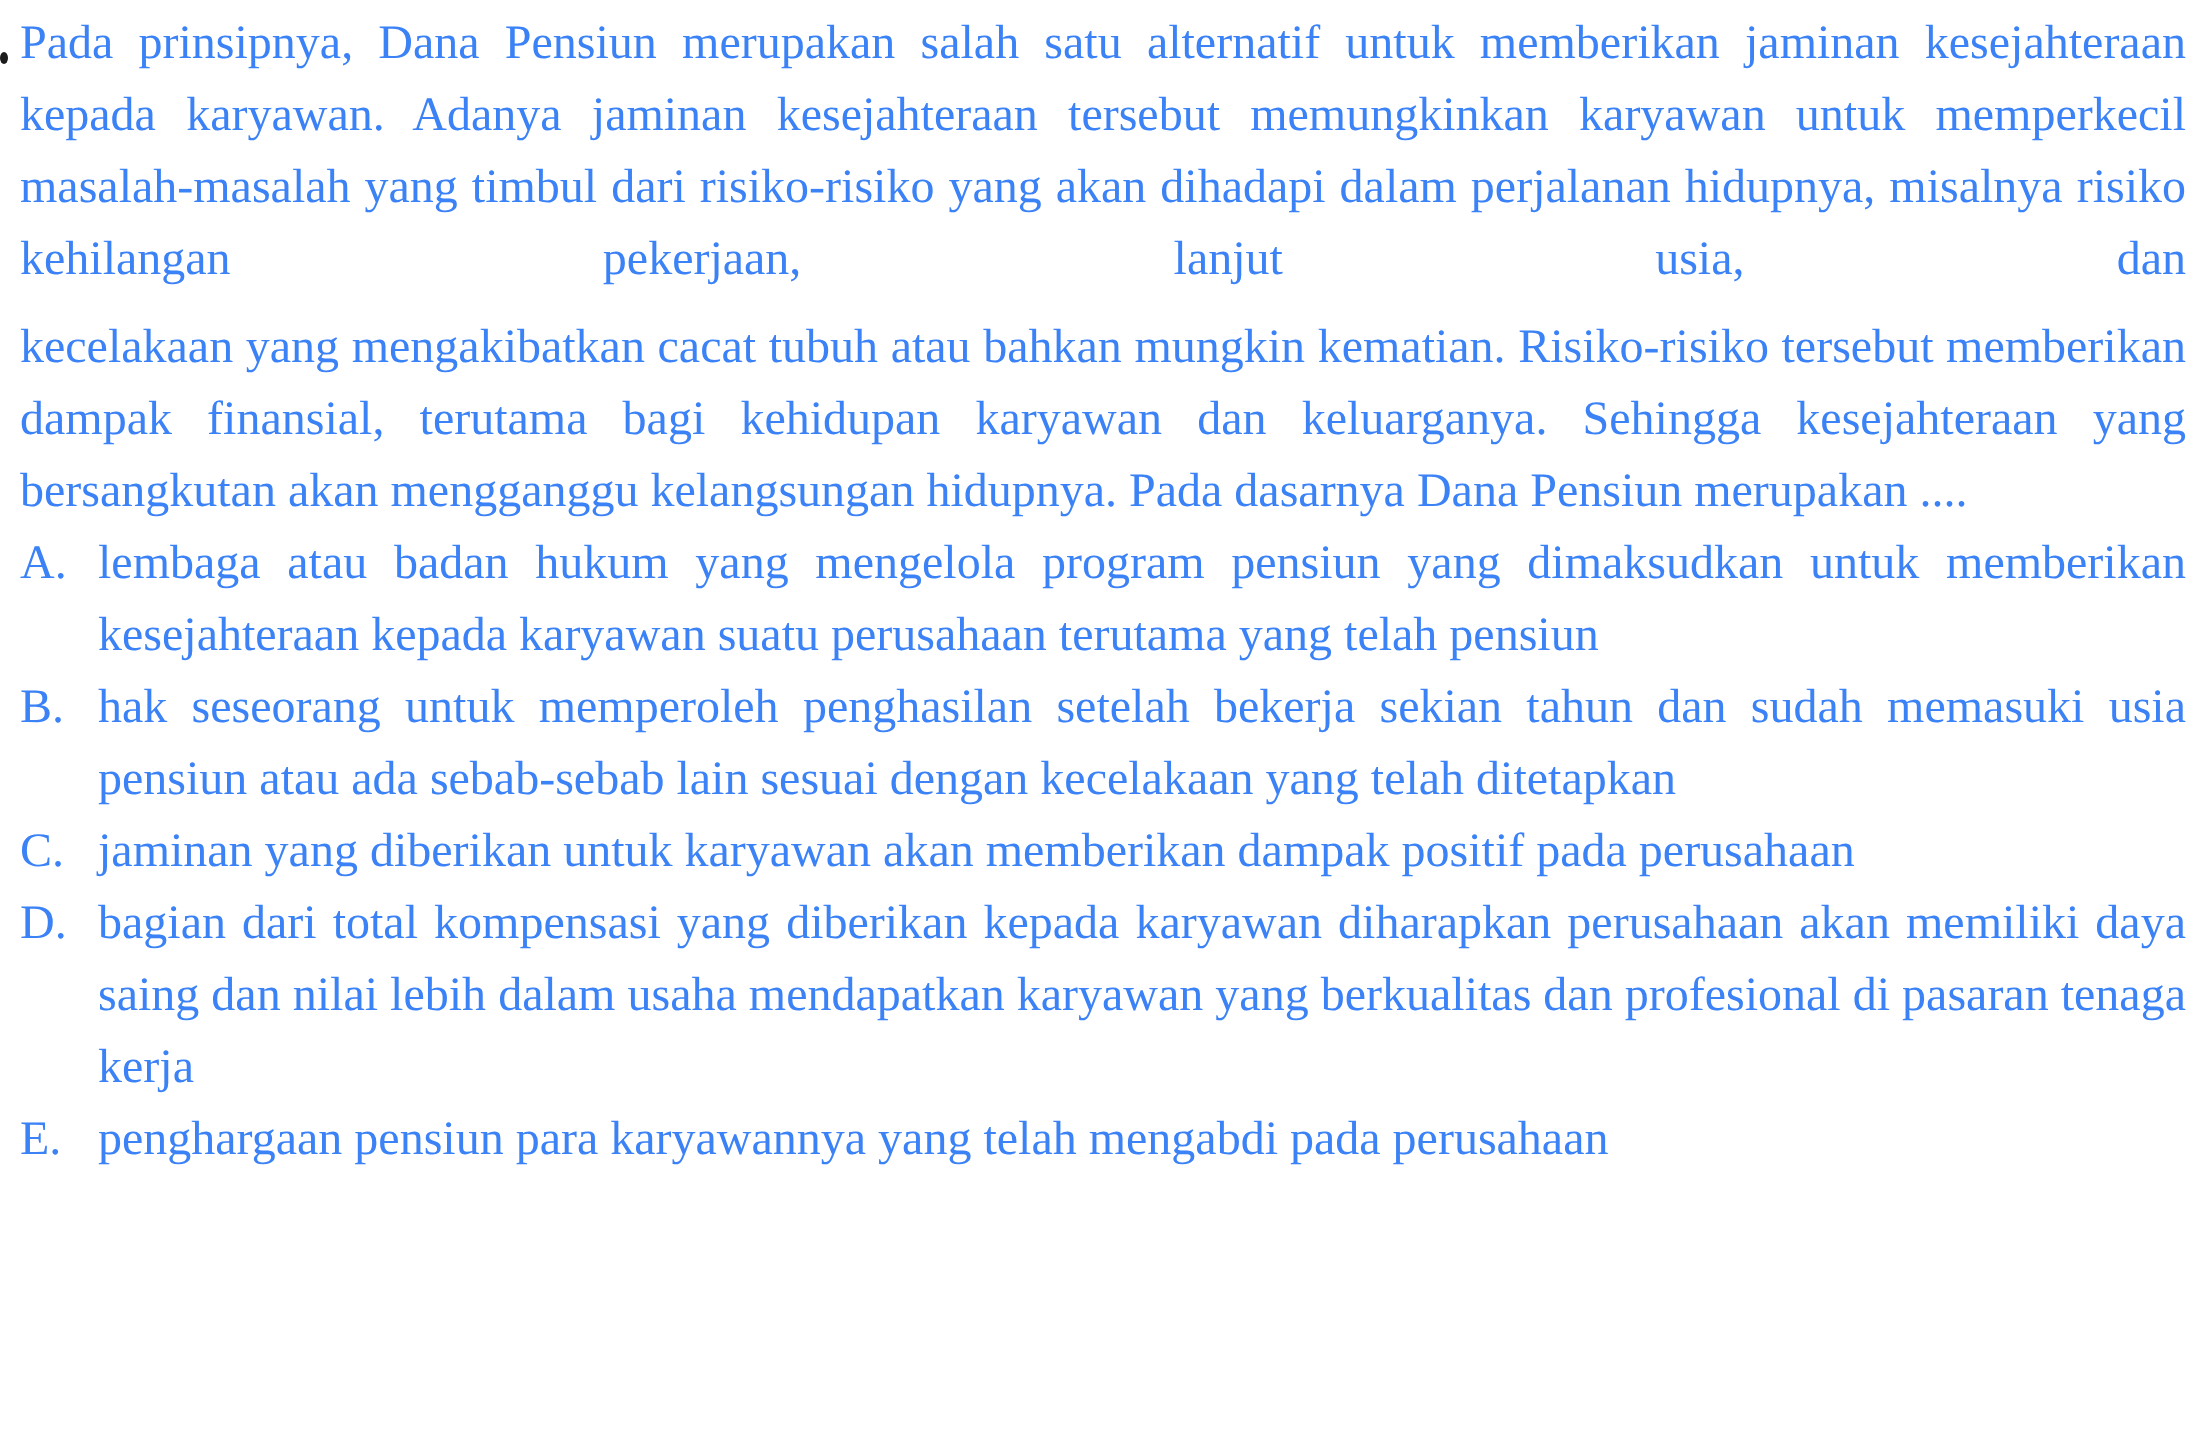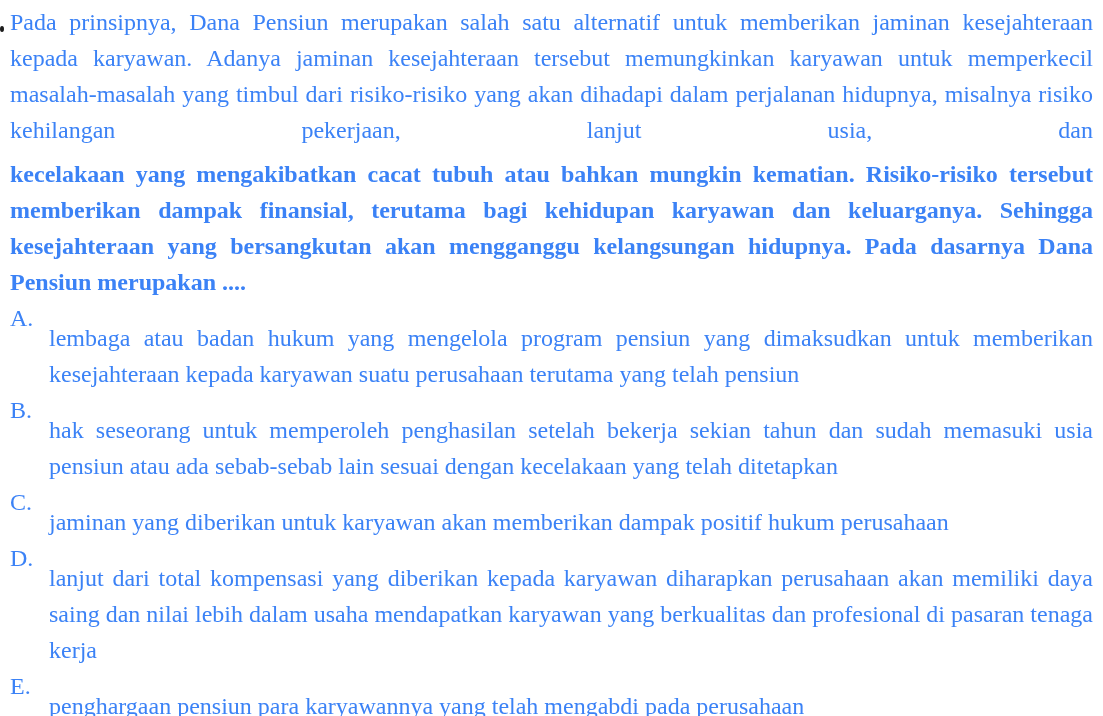--- a/index.html
+++ b/index.html
@@ -22,37 +22,35 @@
   }
   .para {
     text-align: justify;
   }
   
   .para.p1 {
     text-align-last: justify;
   }
   .para.p2 {
     margin-top: 8px;
-    font-weight: bold;
   }
   .options {
     margin: 0;
   }
   .option {
     display: flex;
     align-items: flex-start;
   }
   .option .letter {
     flex: 0 0 39px;
     width: 39px;
   }
   .option .otext {
     flex: 1 1 auto;
     text-align: justify;
-    margin-top: 20px;
   }
   
   .speck {
     position: absolute;
     left: 0;
     top: 26px;
     width: 4px;
     height: 6px;
     background: #1c1c1c;
     border-radius: 50% 50% 50% 50%;
@@ -76,26 +74,26 @@
       <div class="otext">lembaga atau badan hukum yang mengelola program pensiun yang dimaksudkan untuk memberikan kesejahteraan kepada karyawan suatu perusahaan terutama yang telah pensiun</div>
     </div>
 
     <div class="option">
       <span class="letter">B.</span>
       <div class="otext">hak seseorang untuk memperoleh penghasilan setelah bekerja sekian tahun dan sudah memasuki usia pensiun atau ada sebab-sebab lain sesuai dengan kecelakaan yang telah ditetapkan</div>
     </div>
 
     <div class="option">
       <span class="letter">C.</span>
-      <div class="otext">jaminan yang diberikan untuk karyawan akan memberikan dampak positif hukum perusahaan</div>
+      <div class="otext">jaminan yang diberikan untuk karyawan akan memberikan dampak positif pada perusahaan</div>
     </div>
 
     <div class="option">
       <span class="letter">D.</span>
-      <div class="otext">lanjut dari total kompensasi yang diberikan kepada karyawan diharapkan perusahaan akan memiliki daya saing dan nilai lebih dalam usaha mendapatkan karyawan yang berkualitas dan profesional di pasaran tenaga kerja</div>
+      <div class="otext">bagian dari total kompensasi yang diberikan kepada karyawan diharapkan perusahaan akan memiliki daya saing dan nilai lebih dalam usaha mendapatkan karyawan yang berkualitas dan profesional di pasaran tenaga kerja</div>
     </div>
 
     <div class="option">
       <span class="letter">E.</span>
       <div class="otext">penghargaan pensiun para karyawannya yang telah mengabdi pada perusahaan</div>
     </div>
 
   </div>
 
 </div>

